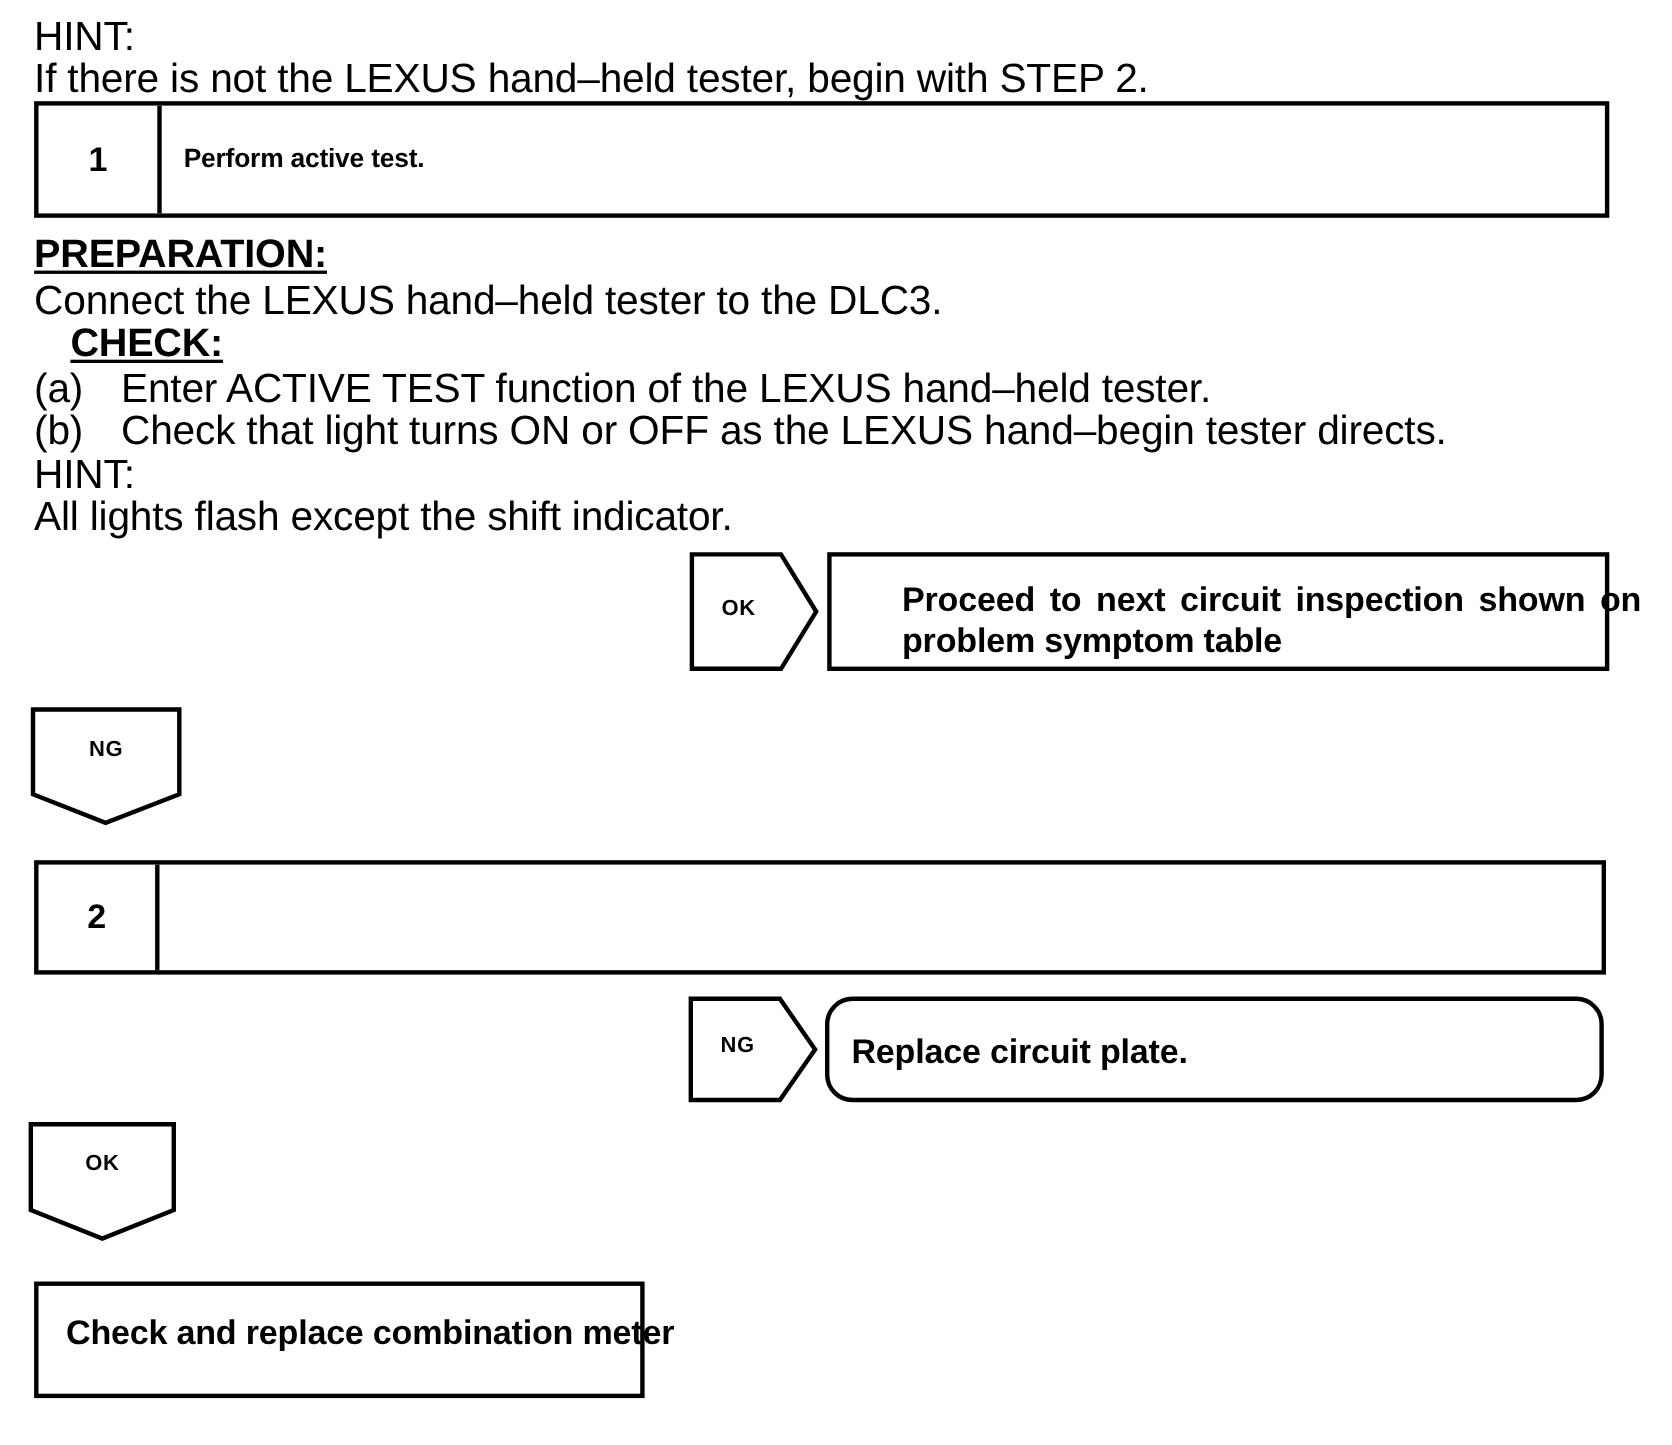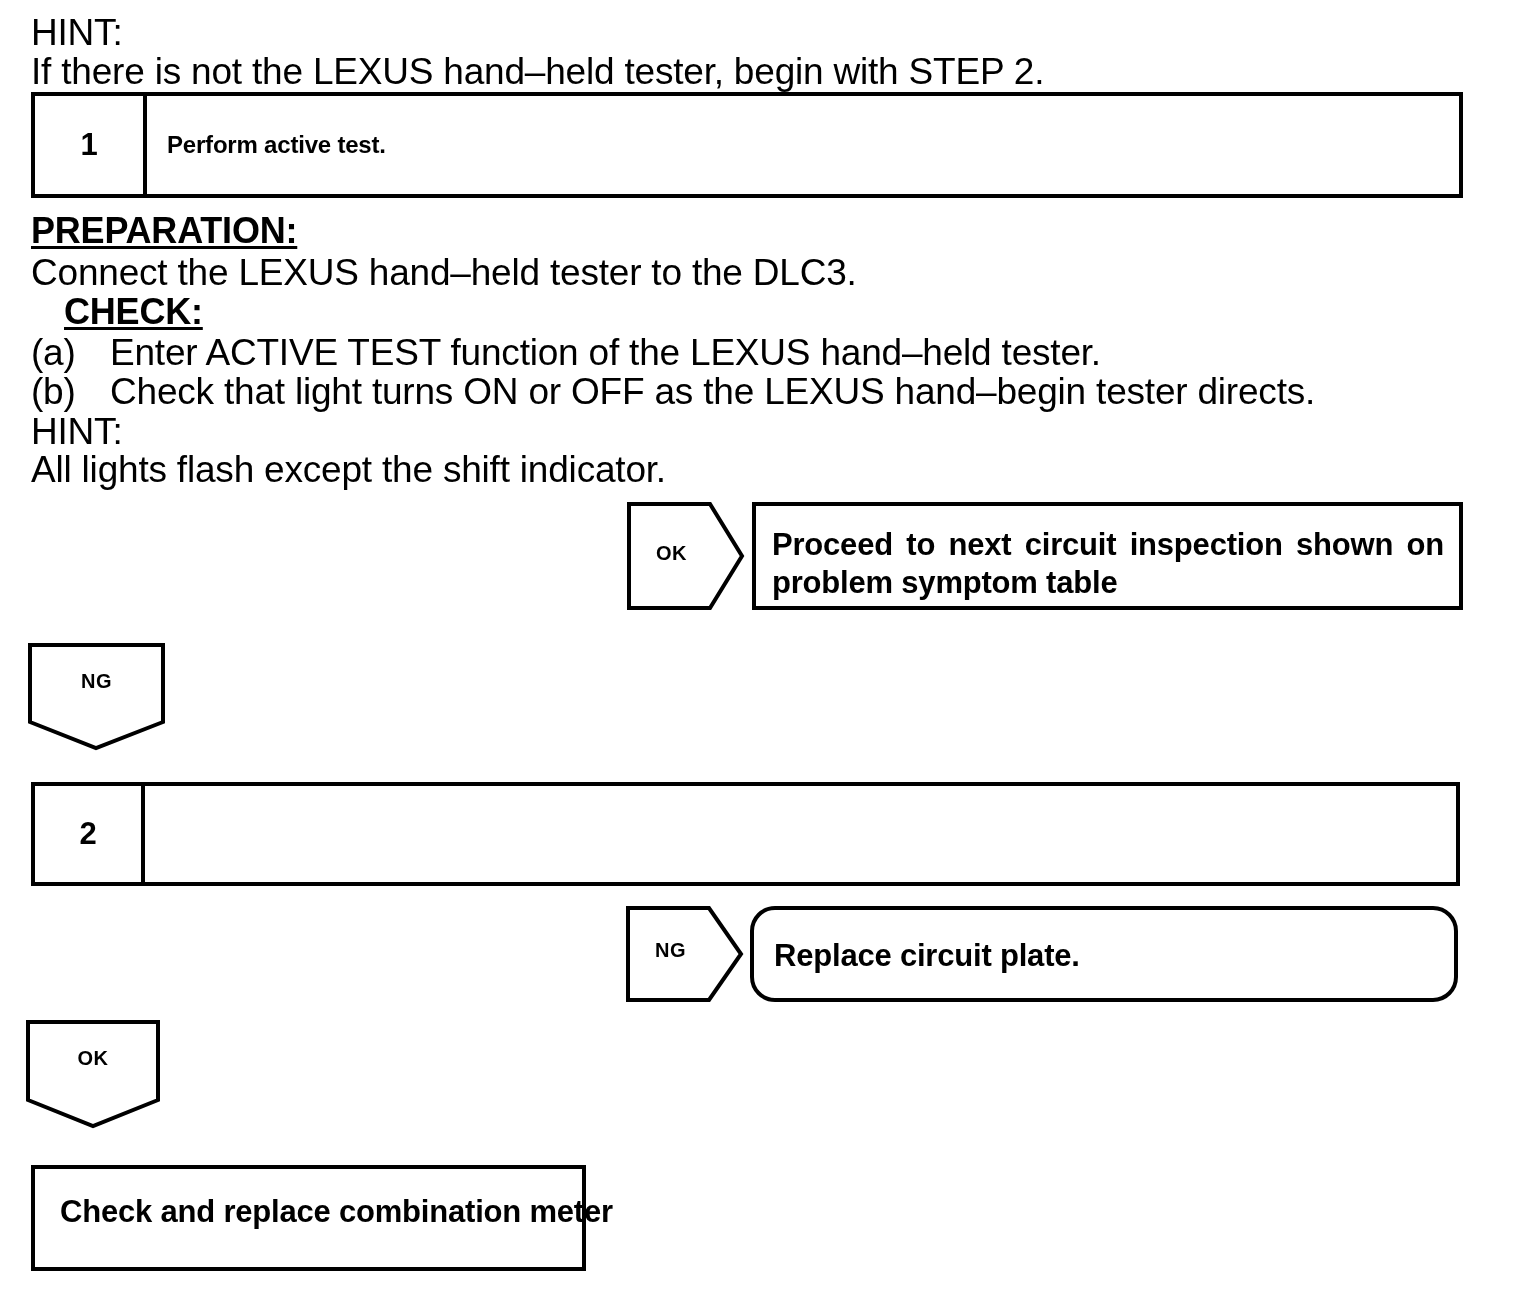--- a/index.html
+++ b/index.html
@@ -82,20 +82,21 @@
   .result-text {
     position: absolute;
     font-size: 31px;
     font-weight: 700;
     line-height: 1.22;
     letter-spacing: -0.2px;
   }
   .result-text.justify {
     text-align: justify;
     text-align-last: left;
+    margin-left: 48px;
   }
 
   
   .pent {
     position: absolute;
   }
   .pent svg {
     display: block;
     width: 100%;
     height: 100%;

